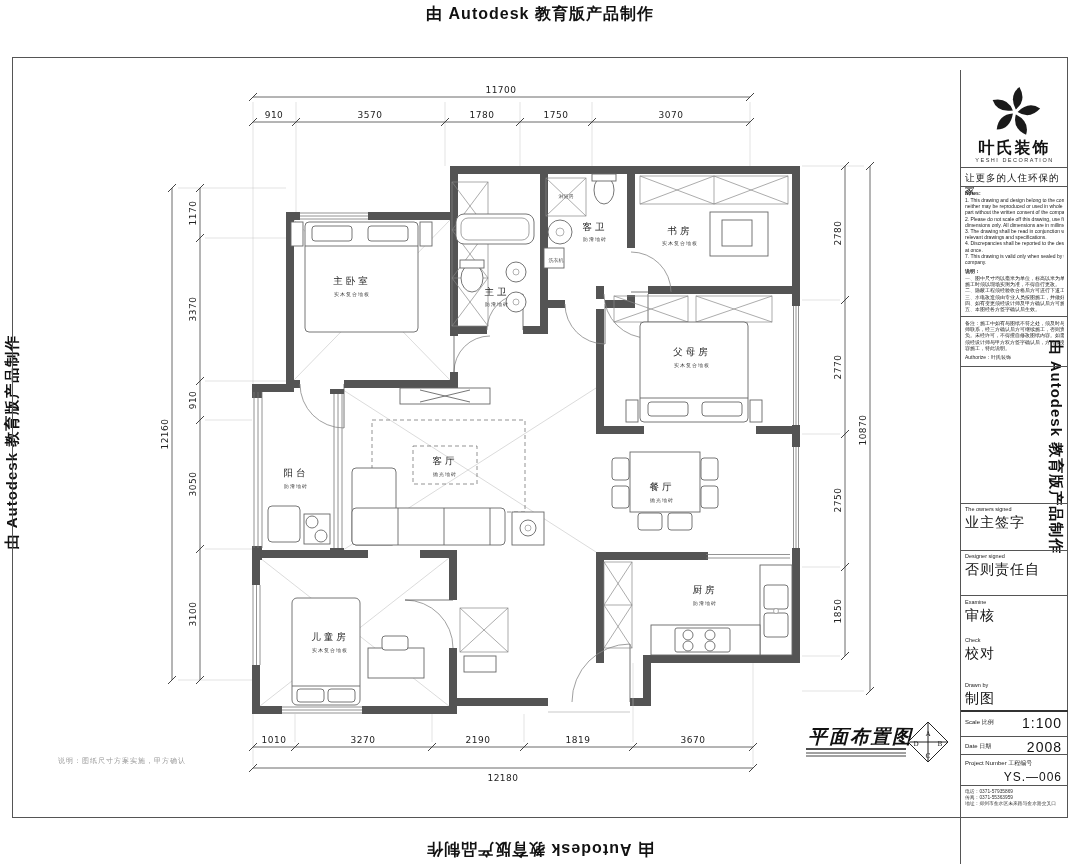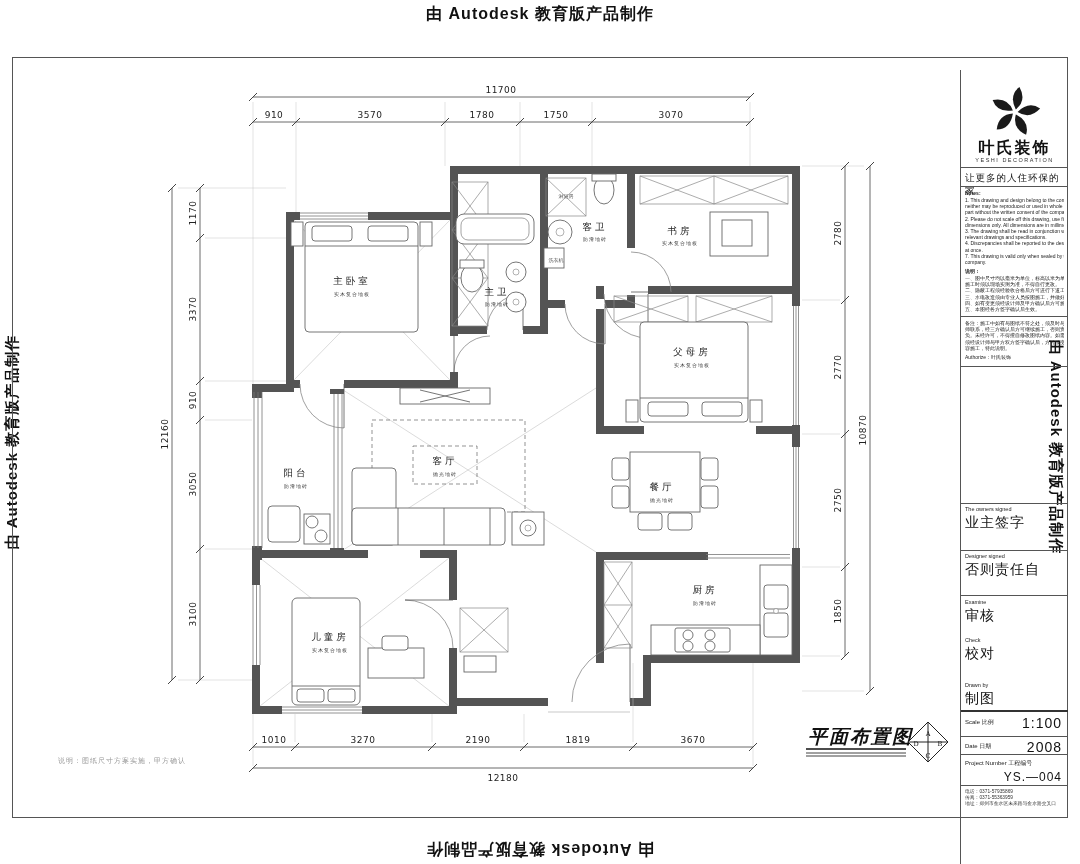--- a/index.html
+++ b/index.html
@@ -120,21 +120,21 @@
     </div>
 
   <div class="hr thick" style="top:640px"></div>
   <div class="fieldrow" style="top:648px"><span>Scale 比例</span>
     <span class="val">1:100</span></div>
   <div class="hr" style="top:666px"></div>
   <div class="fieldrow" style="top:672px"><span>Date 日期</span>
     <span class="val">2008</span></div>
   <div class="hr" style="top:684px"></div>
   <div class="fieldrow" style="top:689px"><span>Project Number 工程编号</span></div>
-  <div class="pn-val" style="top:700px">YS.—004</div>
+  <div class="pn-val" style="top:700px">YS.—006</div>
   <div class="hr" style="top:715px"></div>
   <div class="tb contact" style="top:719px">
       <div>电话：0371-57935869</div>
       <div>传真：0371-55363959</div>
       <div>地址：郑州市金水区未来路与金水路交叉口</div>
     </div>
 </div>
 
 <svg style="position:absolute;left:0;top:0" width="1080" height="864" viewBox="0 0 1080 864">
 

